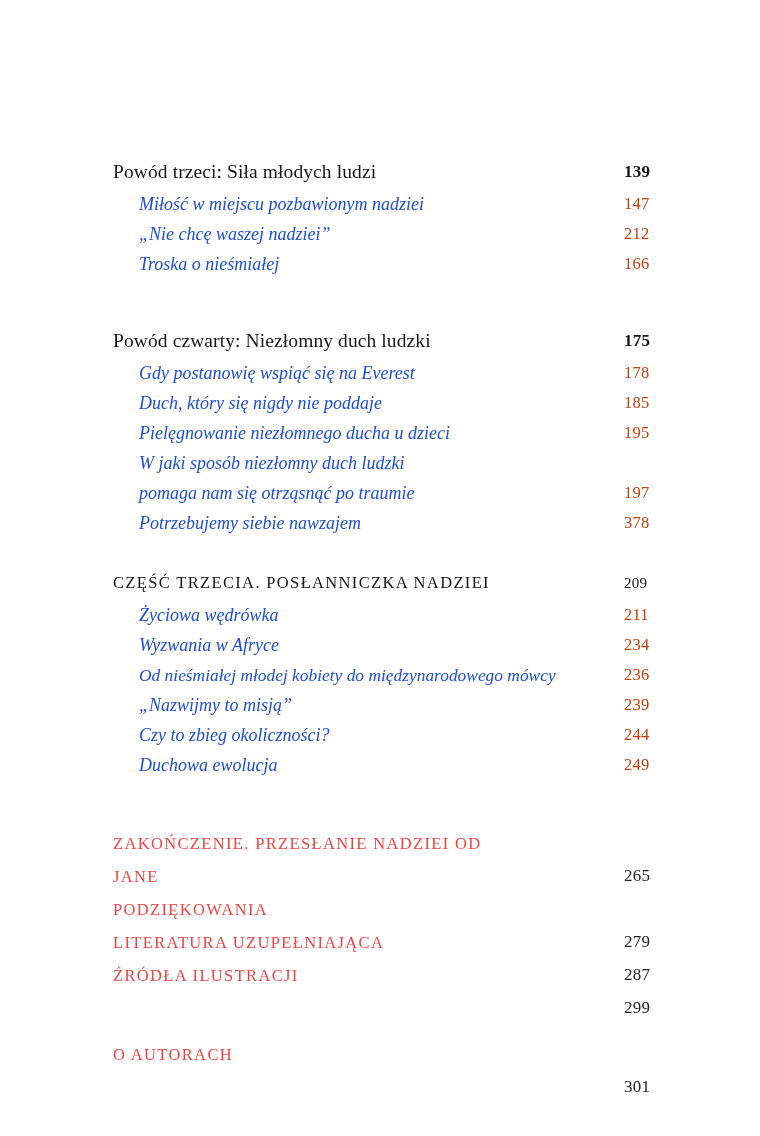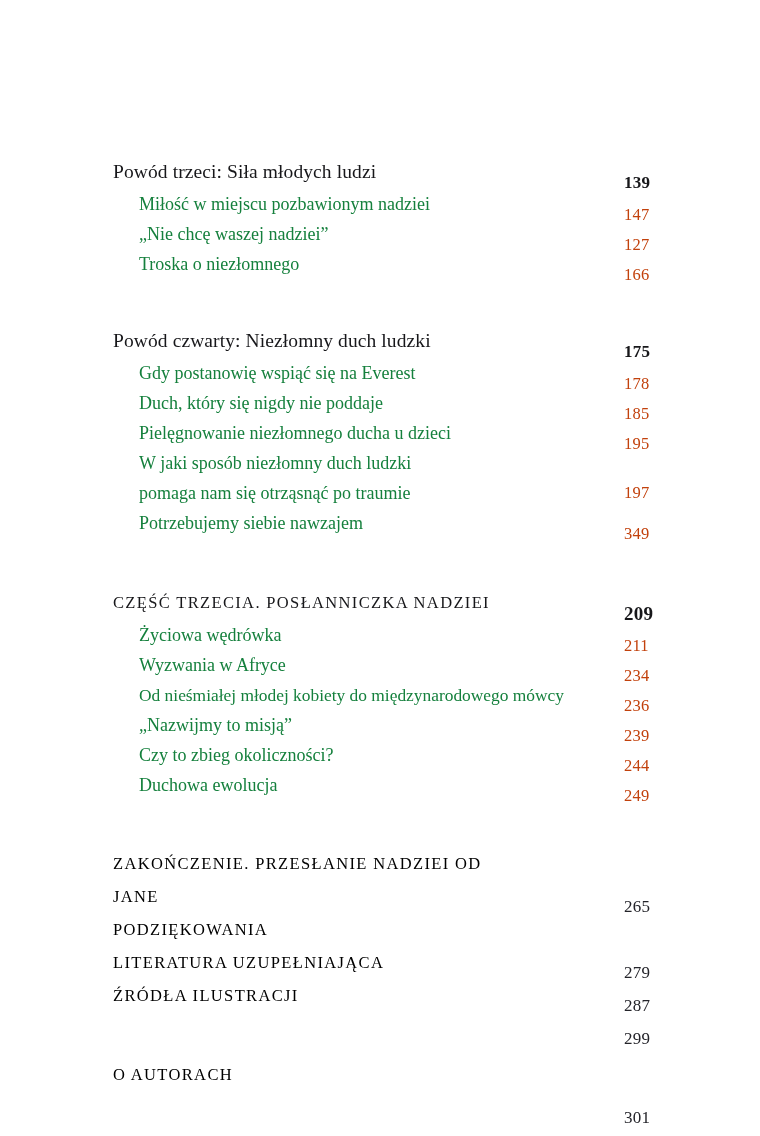--- a/index.html
+++ b/index.html
@@ -34,21 +34,21 @@
     line-height: 30px;
   }
 
   .row .label {
     display: block;
     padding-right: 128px;   
   }
 
   .row .pageno {
     position: absolute;
-    top: 11px;
+    top: 0;
     left: 511px;            
     line-height: 30px;
     white-space: nowrap;
   }
 
   
   .row.chapter {
     min-height: 34px;
     line-height: 34px;
   }
@@ -70,51 +70,52 @@
     min-height: 34px;
     line-height: 34px;
   }
   .row.part .label {
     font-size: 16.5px;
     color: #17171a;
     letter-spacing: 1.35px;
   }
   .row.part .pageno {
     line-height: 34px;
-    font-size: 19px;
-    color: #17171a;
-    font-weight: 700;
+    font-size: 15px;
+    color: #17171a;
+    font-weight: 400;
     letter-spacing: .2px;
   }
 
   
   .row.backmatter {
     min-height: 33px;
     line-height: 33px;
   }
   .row.backmatter .label {
     font-size: 16.5px;
-    color: #000000;
+    color: #ef4444;
     letter-spacing: 1.35px;
   }
   .row.backmatter .pageno {
     line-height: 33px;
     font-size: 17px;
     color: #24242a;
     letter-spacing: .2px;
     margin-top: 32px;
   }
 
   
   .row.entry {
     margin-left: 26px;
   }
   .row.entry .label {
+    font-style: italic;
     font-size: 18px;
-    color: #15803d;
+    color: #1d4ed8;
     padding-right: 102px;
   }
   .row.entry .pageno {
     left: 485px;            
     font-size: 16.5px;
     color: #c2410c;
     letter-spacing: .2px;
   }
 
   
@@ -126,21 +127,21 @@
   }
   .row.entry.wrapped .pageno {
     top: 30px;
   }
   .row.entry.wrapped .label .l2 {
     display: block;
   }
 
   
   .block + .block.gap-large { margin-top: 45px; }
-  .block + .block.gap-xl    { margin-top: 48px; }
+  .block + .block.gap-xl    { margin-top: 28px; }
   .block + .block.gap-back  { margin-top: 47px; }
   .block + .block.gap-final { margin-top: 46px; }
 
   .nowrap { white-space: nowrap; }
 </style>
 </head>
 <body>
 
 <div class="page">
   <div class="toc">
@@ -151,24 +152,24 @@
         <span class="label">Powód trzeci: Siła młodych ludzi</span>
         <span class="pageno">139</span>
       </div>
 
       <div class="row entry">
         <span class="label">Miłość w miejscu pozbawionym nadziei</span>
         <span class="pageno">147</span>
       </div>
       <div class="row entry">
         <span class="label">„Nie chcę waszej nadziei”</span>
-        <span class="pageno">127</span>
-      </div>
-      <div class="row entry">
-        <span class="label">Troska o niezłomnego</span>
+        <span class="pageno">212</span>
+      </div>
+      <div class="row entry">
+        <span class="label">Troska o nieśmiałej</span>
         <span class="pageno">166</span>
       </div>
     </div>
 
     <div class="block gap-large">
 
       <div class="row chapter">
         <span class="label">Powód czwarty: Niezłomny duch ludzki</span>
         <span class="pageno">175</span>
       </div>
@@ -189,21 +190,21 @@
       <div class="row entry wrapped">
         <span class="label">
           <span class="l1">W jaki sposób niezłomny duch ludzki</span>
           <span class="l2">pomaga nam się otrząsnąć po traumie</span>
         </span>
         <span class="pageno">197</span>
       </div>
 
       <div class="row entry">
         <span class="label">Potrzebujemy siebie nawzajem</span>
-        <span class="pageno">349</span>
+        <span class="pageno">378</span>
       </div>
     </div>
 
     <div class="block gap-xl">
 
       <div class="row part">
         <span class="label">CZĘŚĆ TRZECIA. POSŁANNICZKA NADZIEI</span>
         <span class="pageno">209</span>
       </div>
 

